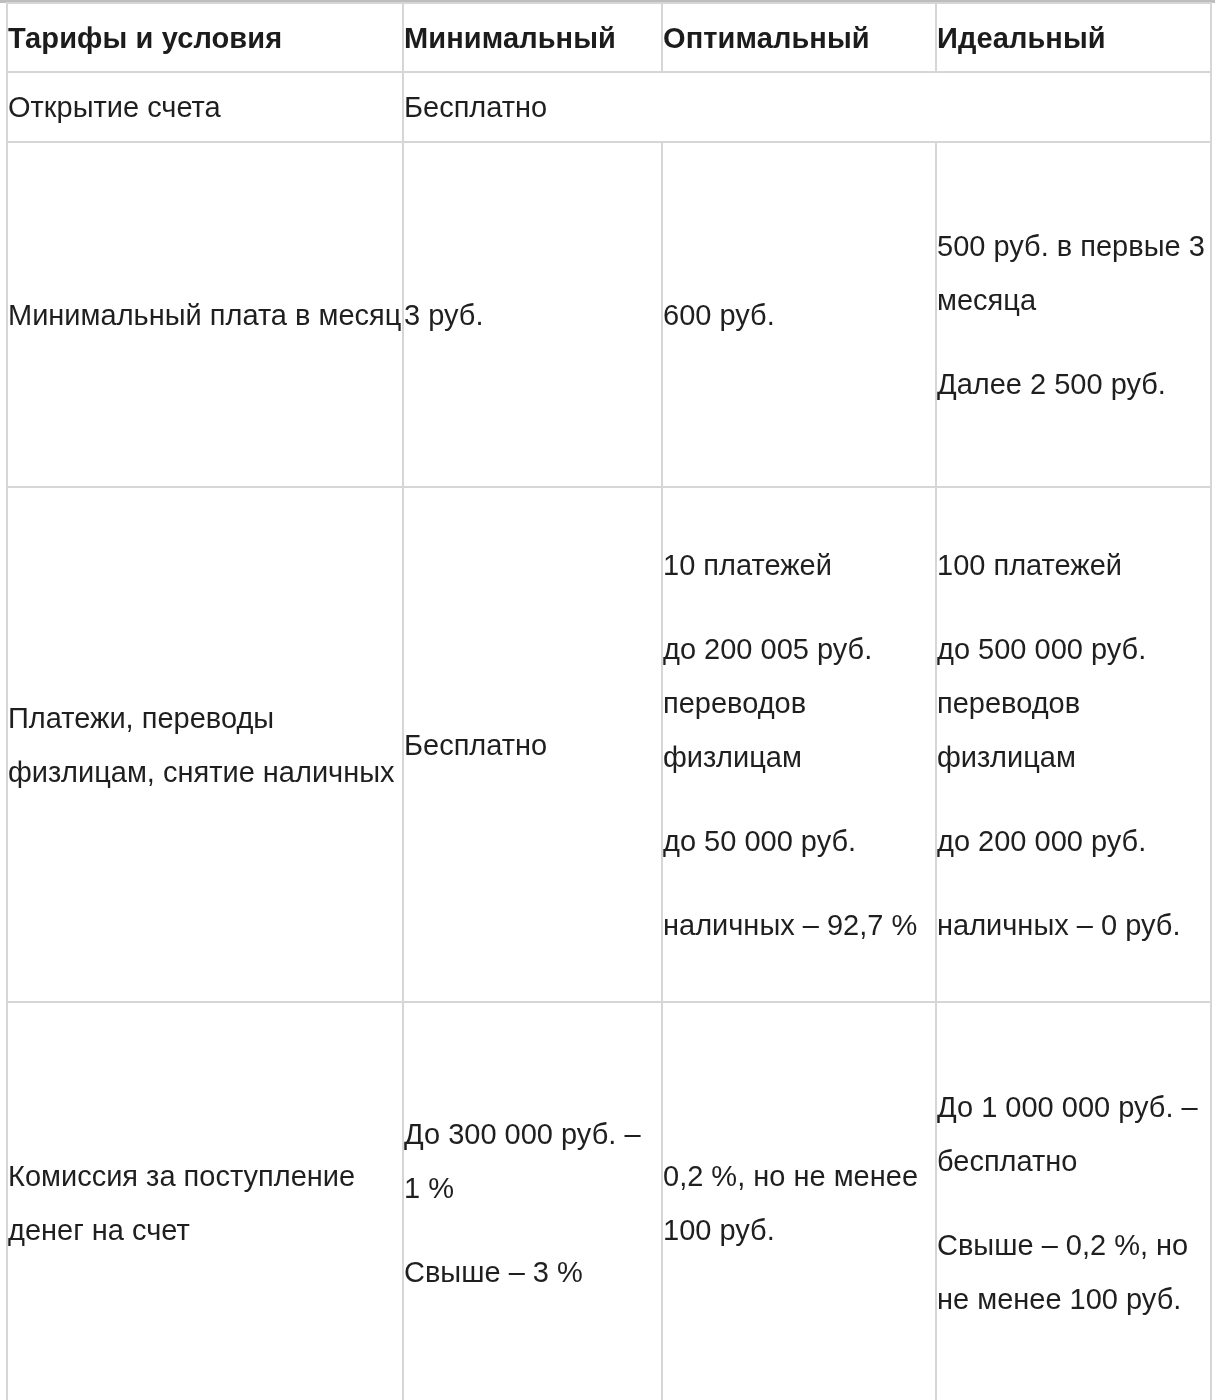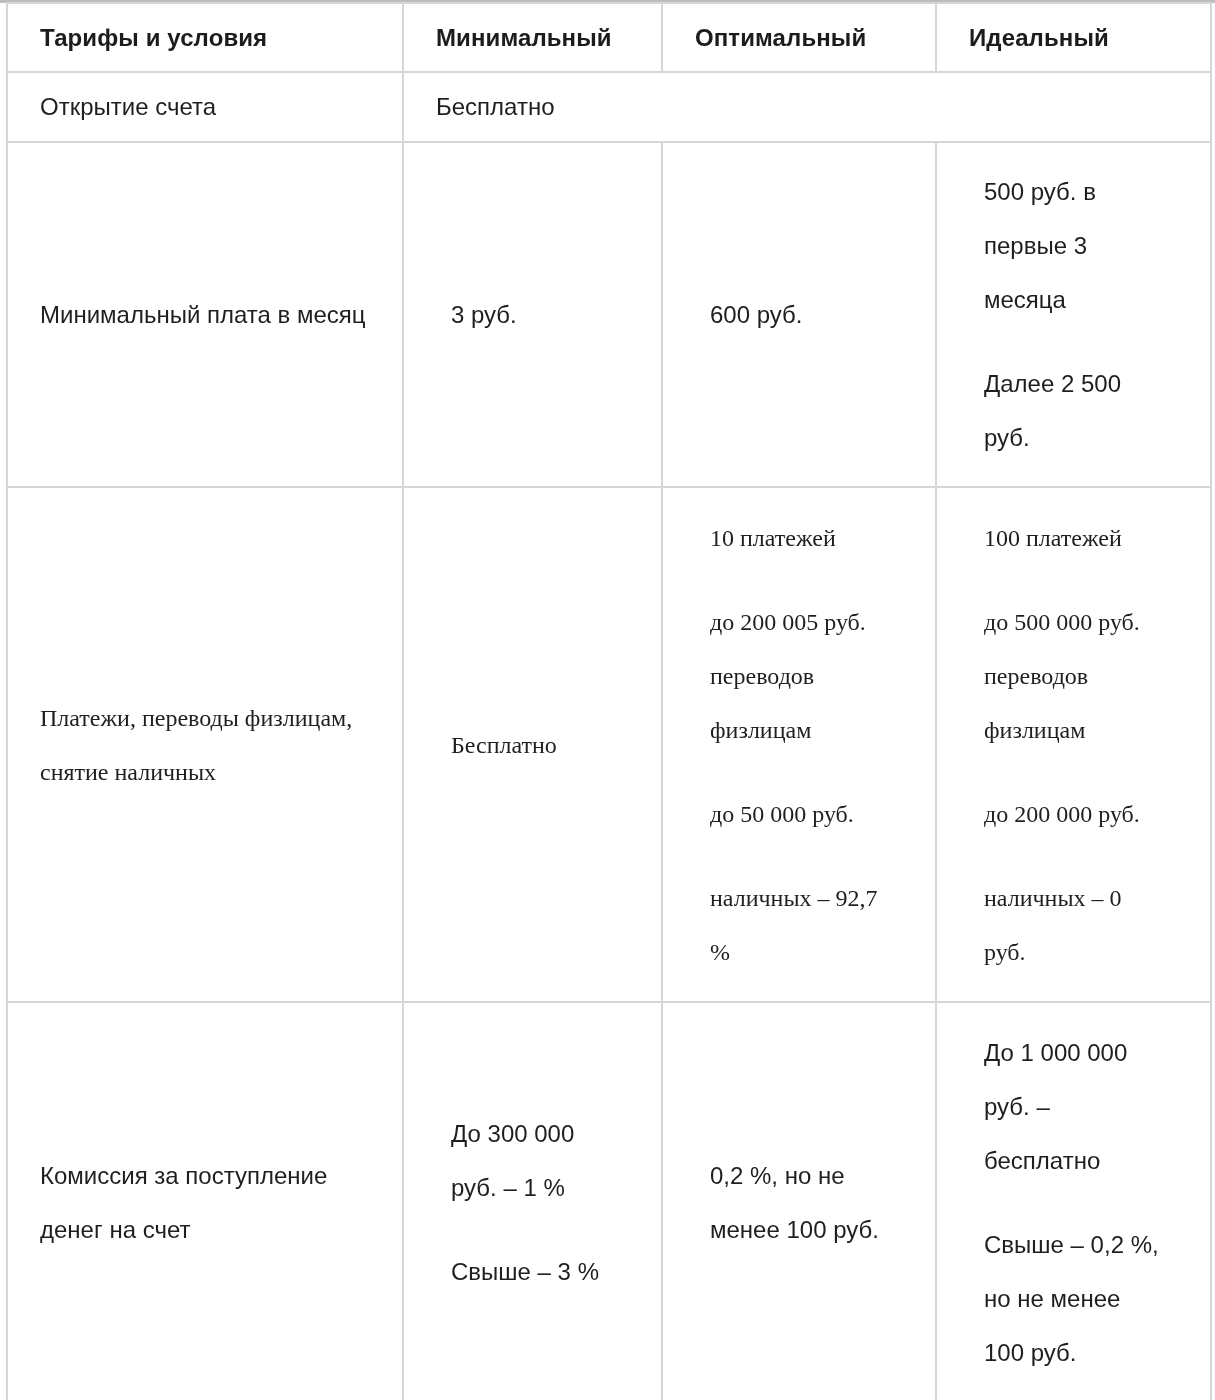--- a/index.html
+++ b/index.html
@@ -29,44 +29,44 @@
       table-layout: fixed;
       width: 1204px;
     }
     table.tariffs col.c0 { width: 396px; }
     table.tariffs col.c1 { width: 259px; }
     table.tariffs col.c2 { width: 274px; }
     table.tariffs col.c3 { width: 275px; }
     table.tariffs th,
     table.tariffs td {
       border: 2px solid #d6d6d6;
-      padding: 0 32px;
+      padding: 0 0;
       vertical-align: middle;
       text-align: left;
-      font-size: 24px;
+      font-size: 29px;
       line-height: 54px;
     }
     table.tariffs th {
       font-weight: bold;
       height: 67px;
       color: #1c1c1c;
       white-space: nowrap;
       letter-spacing: 0.1px;
     }
     table.tariffs td {
       font-weight: normal;
       border-radius: 28px;
     }
     tr.row-open td { height: 68px; }
     tr.row-fee td { height: 343px; }
-    tr.row-pay td { height: 513px; font-family: Liberation Serif, serif; }
+    tr.row-pay td { height: 513px; }
     tr.row-comm td { height: 400px; }
     .cell-p {
       display: block;
-      margin: 15px;
+      margin: 0;
     }
     .cell-p + .cell-p {
       margin-top: 30px;
     }
     .left-text { display: block; }
   </style>
 </head>
 <body>
 
 <div class="top-shade"></div>

